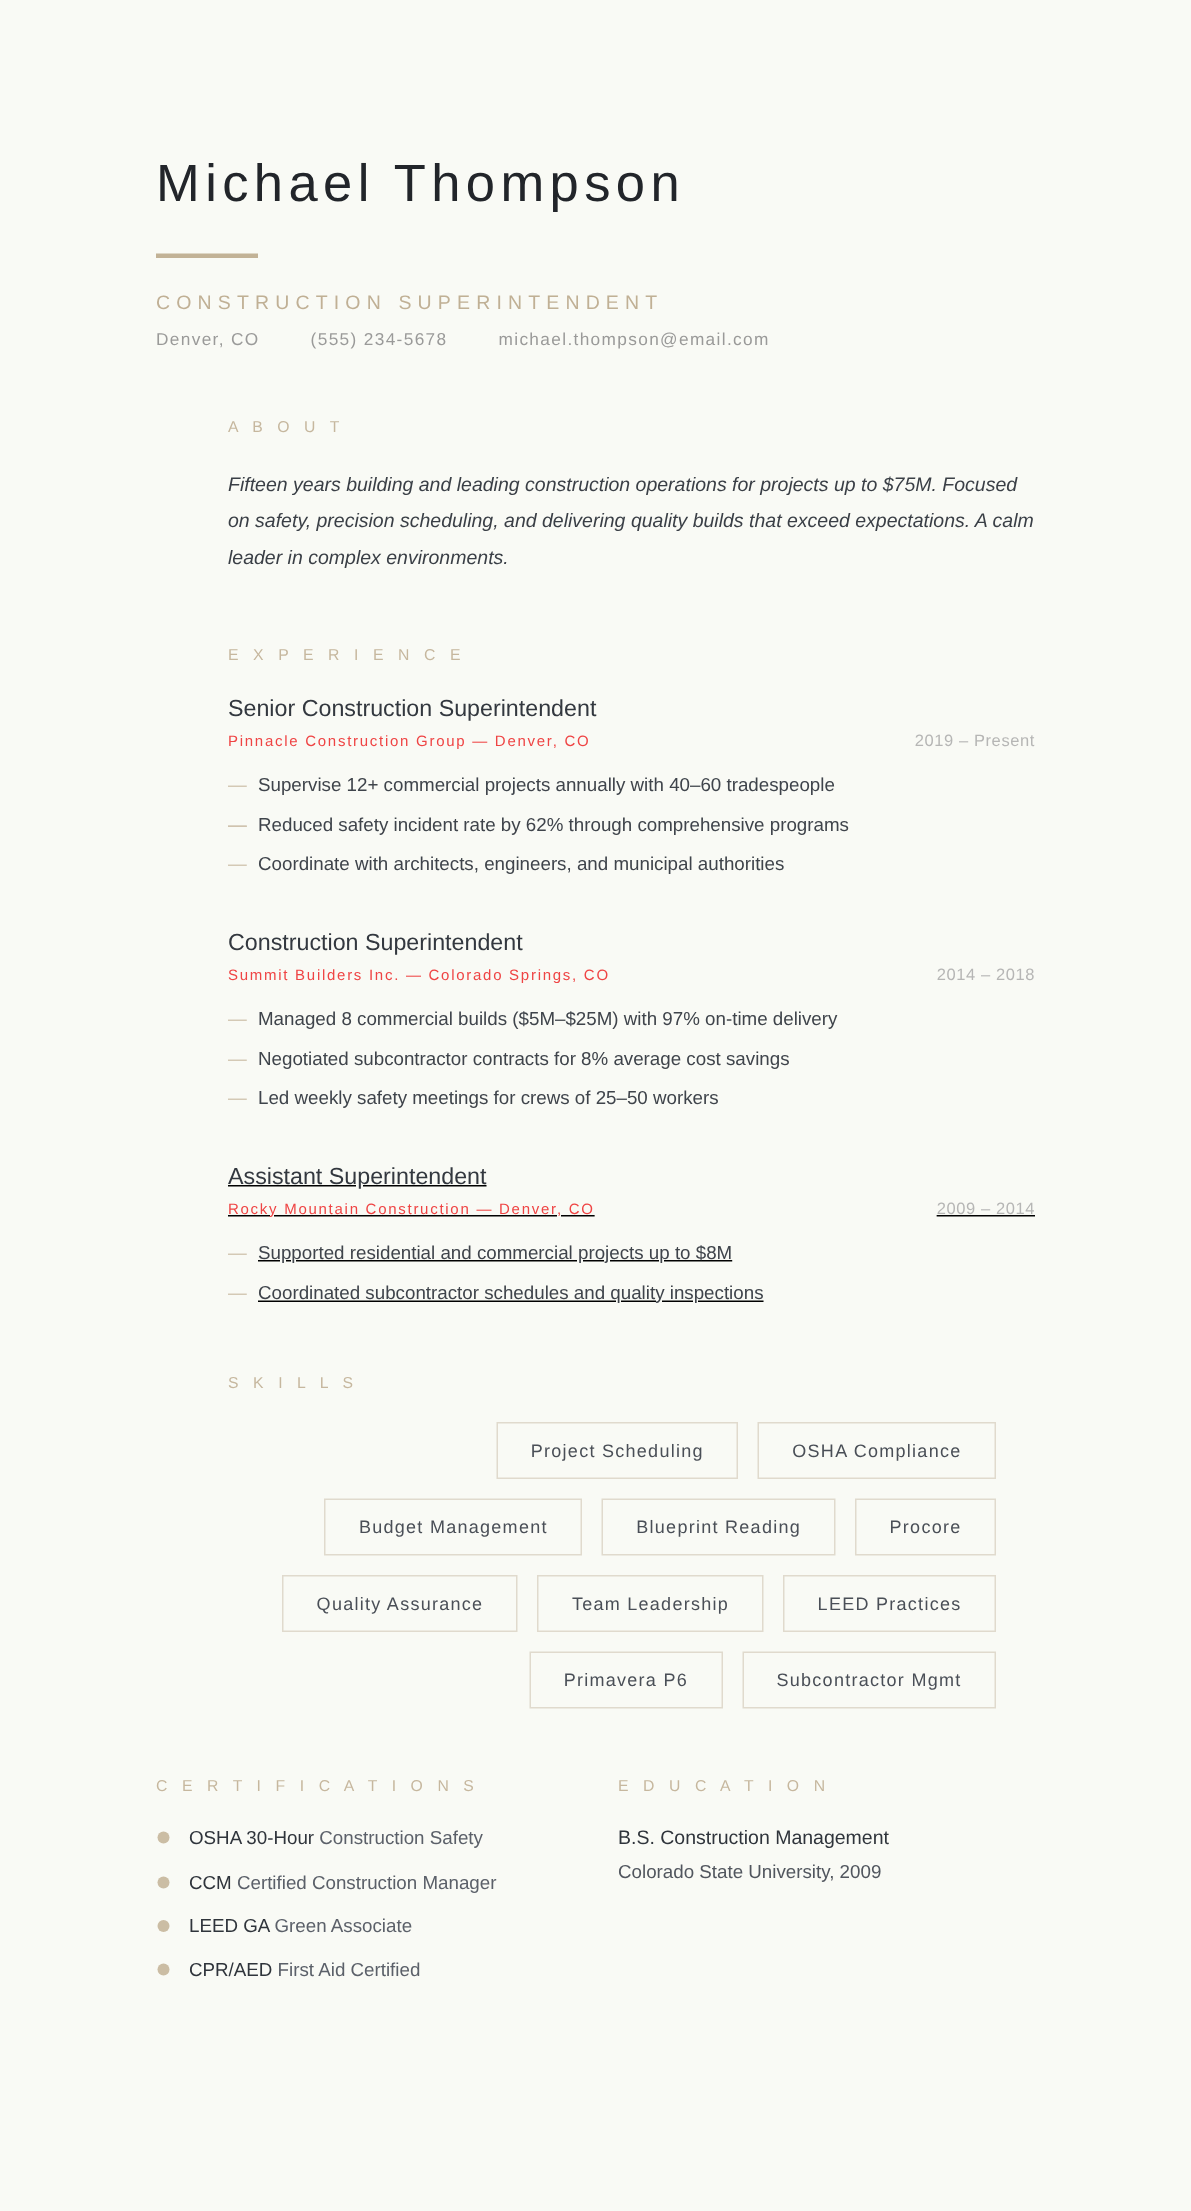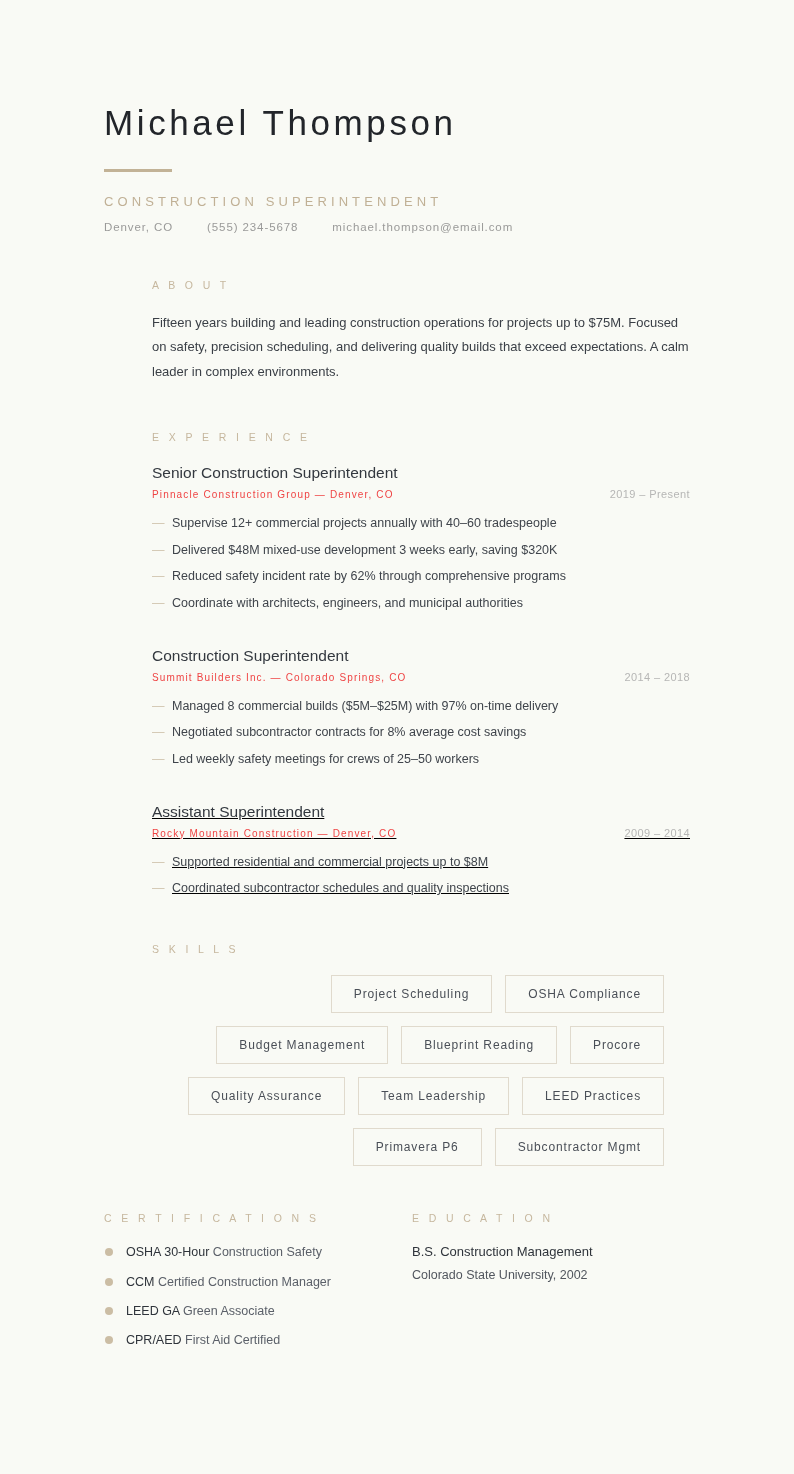--- a/index.html
+++ b/index.html
@@ -72,20 +72,21 @@
     margin: 0 0 20px 0;
   }
 
   
   .about-text {
     font-size: 13px;
     line-height: 1.92;
     color: #3a3f46;
     margin: 0;
     max-width: 590px;
+    font-style: italic;
   }
 
   
   .exp-item {
     margin-bottom: 34px;
   }
   .exp-item:last-child { margin-bottom: 0; text-decoration: underline; }
   .exp-head {
     display: flex;
     justify-content: space-between;
@@ -236,21 +237,21 @@
     <div class="exp-item">
       <div class="exp-head">
         <div class="exp-head-left">
           <h3 class="exp-role">Senior Construction Superintendent</h3>
           <p class="exp-company">Pinnacle Construction Group — Denver, CO</p>
         </div>
         <div class="exp-dates">2019 – Present</div>
       </div>
       <ul class="exp-bullets">
         <li><span class="dash">—</span><span>Supervise 12+ commercial projects annually with 40–60 tradespeople</span></li>
-        <li><span class="dash">—</span><span>Delivered $48M mixed-use development 3 weeks early, saving $320K</span></li>
+        <li><span class="dash">—</span></li>
         <li><span class="dash">—</span><span>Reduced safety incident rate by 62% through comprehensive programs</span></li>
         <li><span class="dash">—</span><span>Coordinate with architects, engineers, and municipal authorities</span></li>
       </ul>
     </div>
 
     <div class="exp-item">
       <div class="exp-head">
         <div class="exp-head-left">
           <h3 class="exp-role">Construction Superintendent</h3>
           <p class="exp-company">Summit Builders Inc. — Colorado Springs, CO</p>
@@ -319,18 +320,18 @@
           <span class="cert-dot"></span>
           <span class="cert-abbr">CPR/AED</span>
           <span class="cert-desc">First Aid Certified</span>
         </li>
       </ul>
     </div>
 
     <div class="col-edu">
       <h2 class="section-label">E D U C A T I O N</h2>
       <p class="edu-degree">B.S. Construction Management</p>
-      <p class="edu-school">Colorado State University, 2002</p>
+      <p class="edu-school">Colorado State University, 2009</p>
     </div>
 
   </div>
 
 </div>
 
 </body></html>

